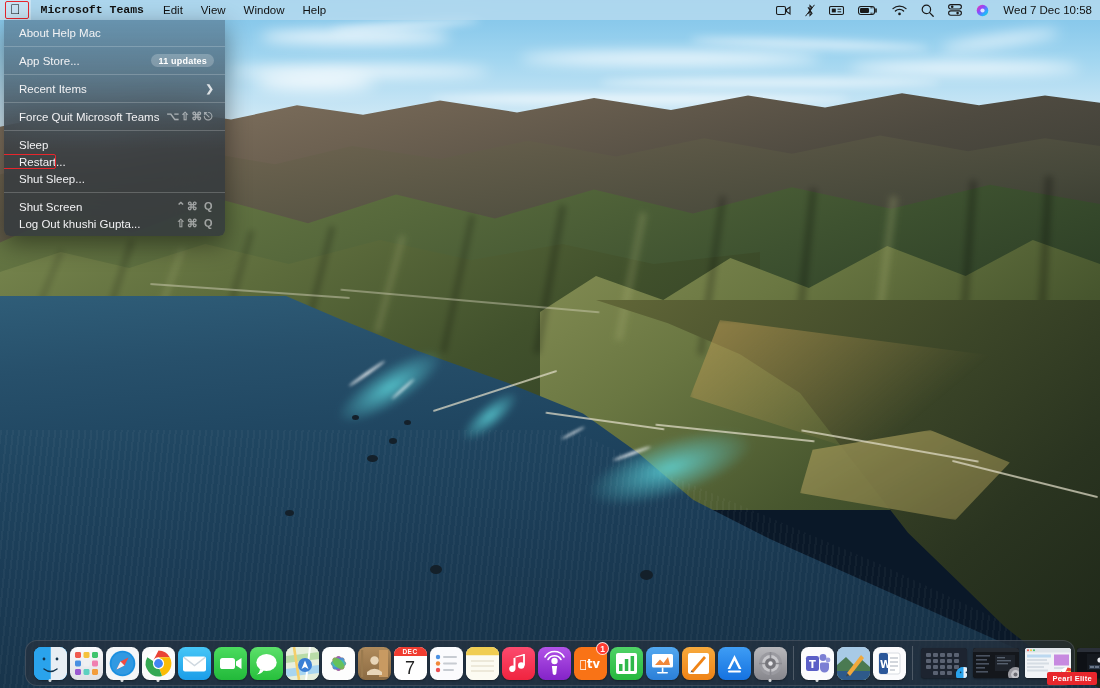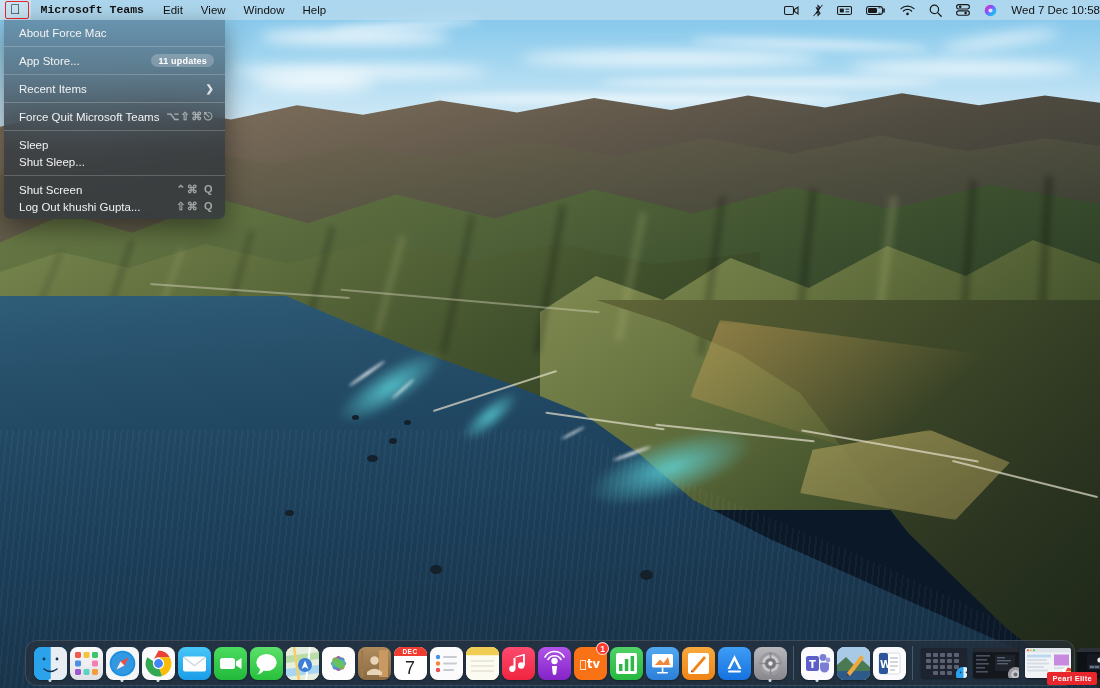--- a/index.html
+++ b/index.html
@@ -131,21 +131,21 @@
   
   #menubar {
     position:absolute; left:0; top:0; width:1100px; height:20px;
     background:rgba(190,222,240,.72);
     backdrop-filter:blur(18px);
     display:flex; align-items:center;
     font-size:11.5px; color:#111;
     z-index:40;
   }
   .mb-left { display:flex; align-items:center; height:100%; }
-  .mb-right { margin-left:auto; display:flex; align-items:center; height:100%; gap:14px; }
+  .mb-right { margin-left:auto; display:flex; align-items:center; height:100%; padding-right:8px; gap:14px; }
   .mb-item {
     padding:1px 9px; height:100%; display:flex; align-items:center;
     white-space:nowrap; line-height:20px;
   }
   .mb-item.app { font-weight:bold; padding:0 10px;font-family:Liberation Mono, monospace; }
   .apple-wrap {
     position:relative; padding:0 10px; height:100%;
     display:flex; align-items:center;
     background:rgba(255,255,255,.34);
   }
@@ -416,21 +416,21 @@
           <circle cx="6.5" cy="6.5" r="2.1" fill="#f2f6ff" opacity=".85"></circle>
         </svg>
     </span>
     <span class="mb-clock">Wed 7 Dec  10:58</span>
   </div>
 </div>
 
 <div id="apple-menu">
 
   <div class="menu-row">
-    <span class="menu-label">About Force Mac</span>
+    <span class="menu-label">About Help Mac</span>
   </div>
 
   <div class="menu-sep"></div>
 
   <div class="menu-row">
     <span class="menu-label">App Store...</span>
     <span class="menu-right">
       <span class="menu-badge">11 updates</span>
     </span>
   </div>
@@ -450,20 +450,24 @@
     <span class="menu-label">Force Quit Microsoft Teams</span>
     <span class="menu-right">
       <span class="menu-shortcut">⌥⇧⌘⎋</span>
     </span>
   </div>
 
   <div class="menu-sep"></div>
 
   <div class="menu-row">
     <span class="menu-label">Sleep</span>
+  </div>
+  <div class="menu-row" style="position:relative;">
+    <span class="menu-label">Restart...</span>
+    <span class="menu-hl" style="left:-3px;top:1px;"></span>
   </div>
   <div class="menu-row">
     <span class="menu-label">Shut Sleep...</span>
   </div>
 
   <div class="menu-sep"></div>
 
   <div class="menu-row">
     <span class="menu-label">Shut Screen</span>
     <span class="menu-right">

